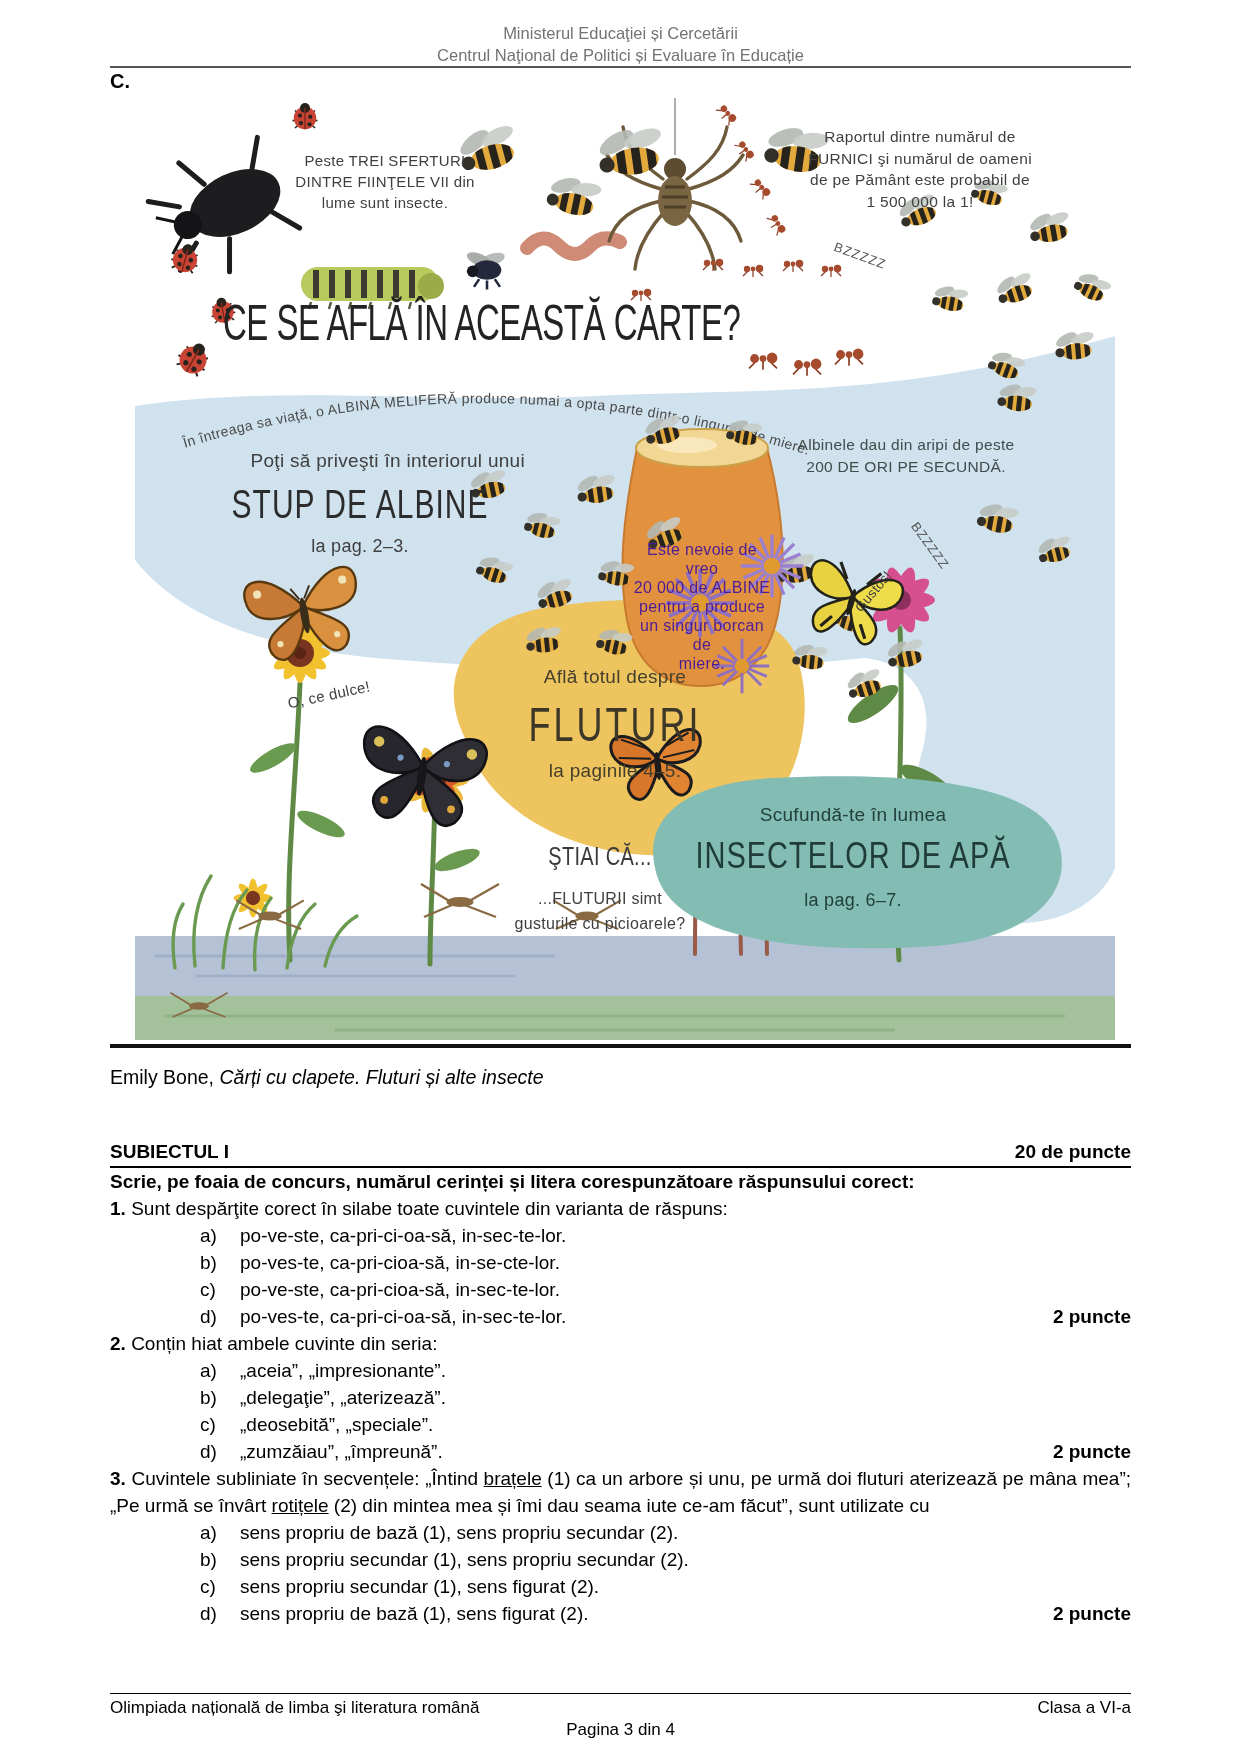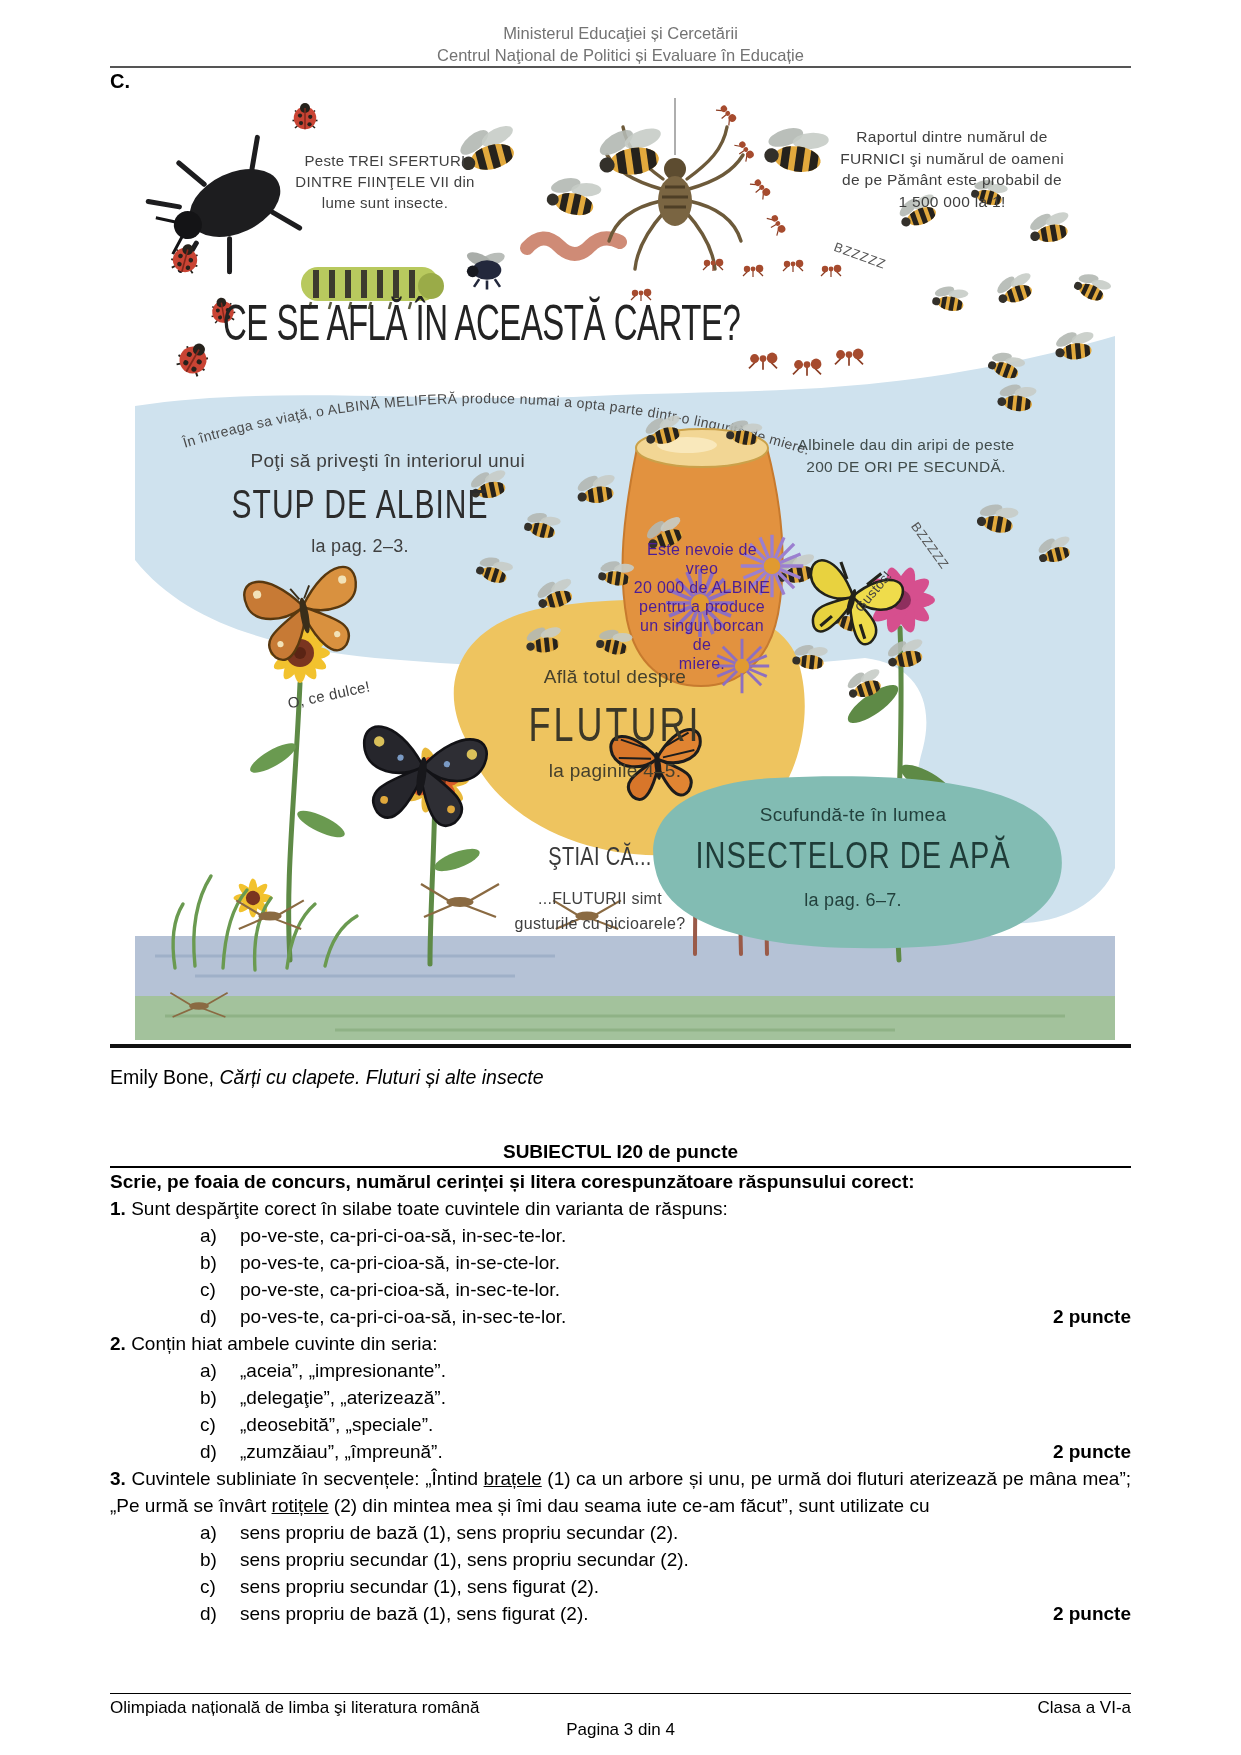--- a/index.html
+++ b/index.html
@@ -9,21 +9,21 @@
   .hdr{position:absolute;top:14px;left:110px;width:1021px;text-align:center;
        font-size:16.5px;line-height:22px;color:#737373;margin-top:8px;}
   .hdr-rule{position:absolute;top:66px;left:110px;width:1021px;border-top:2px solid #555;}
   .sec-label{position:absolute;top:70px;left:110px;font-size:20px;font-weight:bold;}
   
   .illus{position:absolute;left:135px;top:98px;width:980px;height:942px;background:#fff;}
   .illus svg.bg{position:absolute;left:0;top:0;}
   .itx{position:absolute;color:#3f3f3f;letter-spacing:.3px;}
   .c{text-align:center;}
   .fact1{left:150px;top:52px;width:200px;font-size:15px;line-height:21px;}
-  .fact2{left:652px;top:28px;width:330px;font-size:15.5px;line-height:21.5px;}
+  .fact2{left:620px;top:28px;width:330px;font-size:15.5px;line-height:21.5px;}
   .buzz1{left:698px;top:150px;font-size:13px;letter-spacing:1px;transform:rotate(20deg);color:#555;}
   .buzz2{left:768px;top:440px;font-size:13px;letter-spacing:1px;transform:rotate(54deg);color:#555;}
   .btitle{left:88px;top:197px;width:560px;font-size:33px;color:#232323;white-space:nowrap;
           letter-spacing:-.5px;transform:scaleY(1.5);transform-origin:0 0;}
   .hive-intro{left:60px;top:352px;width:330px;font-size:19px;text-align:right;}
   .hive-title{left:60px;top:384px;width:330px;font-size:30px;letter-spacing:1px;color:#2c2c2c;
               transform:scaleY(1.35);transform-origin:50% 0;white-space:nowrap;}
   .hive-pages{left:60px;top:438px;width:330px;font-size:18px;}
   .jar-tx{left:494px;top:442px;width:146px;font-size:16px;line-height:19px;color:#4c1d95;}
   .wings{left:628px;top:336px;width:286px;font-size:15.5px;line-height:22px;color:#414c4b;}
@@ -40,21 +40,21 @@
   .wat-title{left:508px;top:736px;width:420px;font-size:29px;letter-spacing:1px;color:#1f3c38;
              transform:scaleY(1.3);transform-origin:50% 0;white-space:nowrap;}
   .wat-pages{left:508px;top:792px;width:420px;font-size:18px;color:#22403c;}
   .illus-rule{position:absolute;top:1044px;left:110px;width:1021px;border-top:4px solid #111;}
   
   .attr{position:absolute;top:1066px;left:110px;width:903px;font-size:19.5px;}
   .attr .it{font-style:italic;}
   
   .content{position:absolute;left:110px;top:1138px;width:1021px;font-size:19px;line-height:27px;}
   .b{font-weight:bold;}
-  .subject-header{display:flex;justify-content:center;font-weight:bold;
+  .subject-header{display:flex;justify-content:space-between;font-weight:bold;
                   border-bottom:2px solid #000;padding-bottom:1px;}
   .instr{font-weight:bold;}
   .qline{}
   .opt{display:flex;}
   .opt .letter{margin-left:90px;width:40px;flex:none;}
   .opt .pts{margin-left:auto;font-weight:bold;}
   .qpara{text-align:justify;text-align-last:left;margin:0;}
   .ul{text-decoration:underline;}
   
   .footer{position:absolute;left:110px;top:1693px;width:1021px;border-top:1.5px solid #000;

